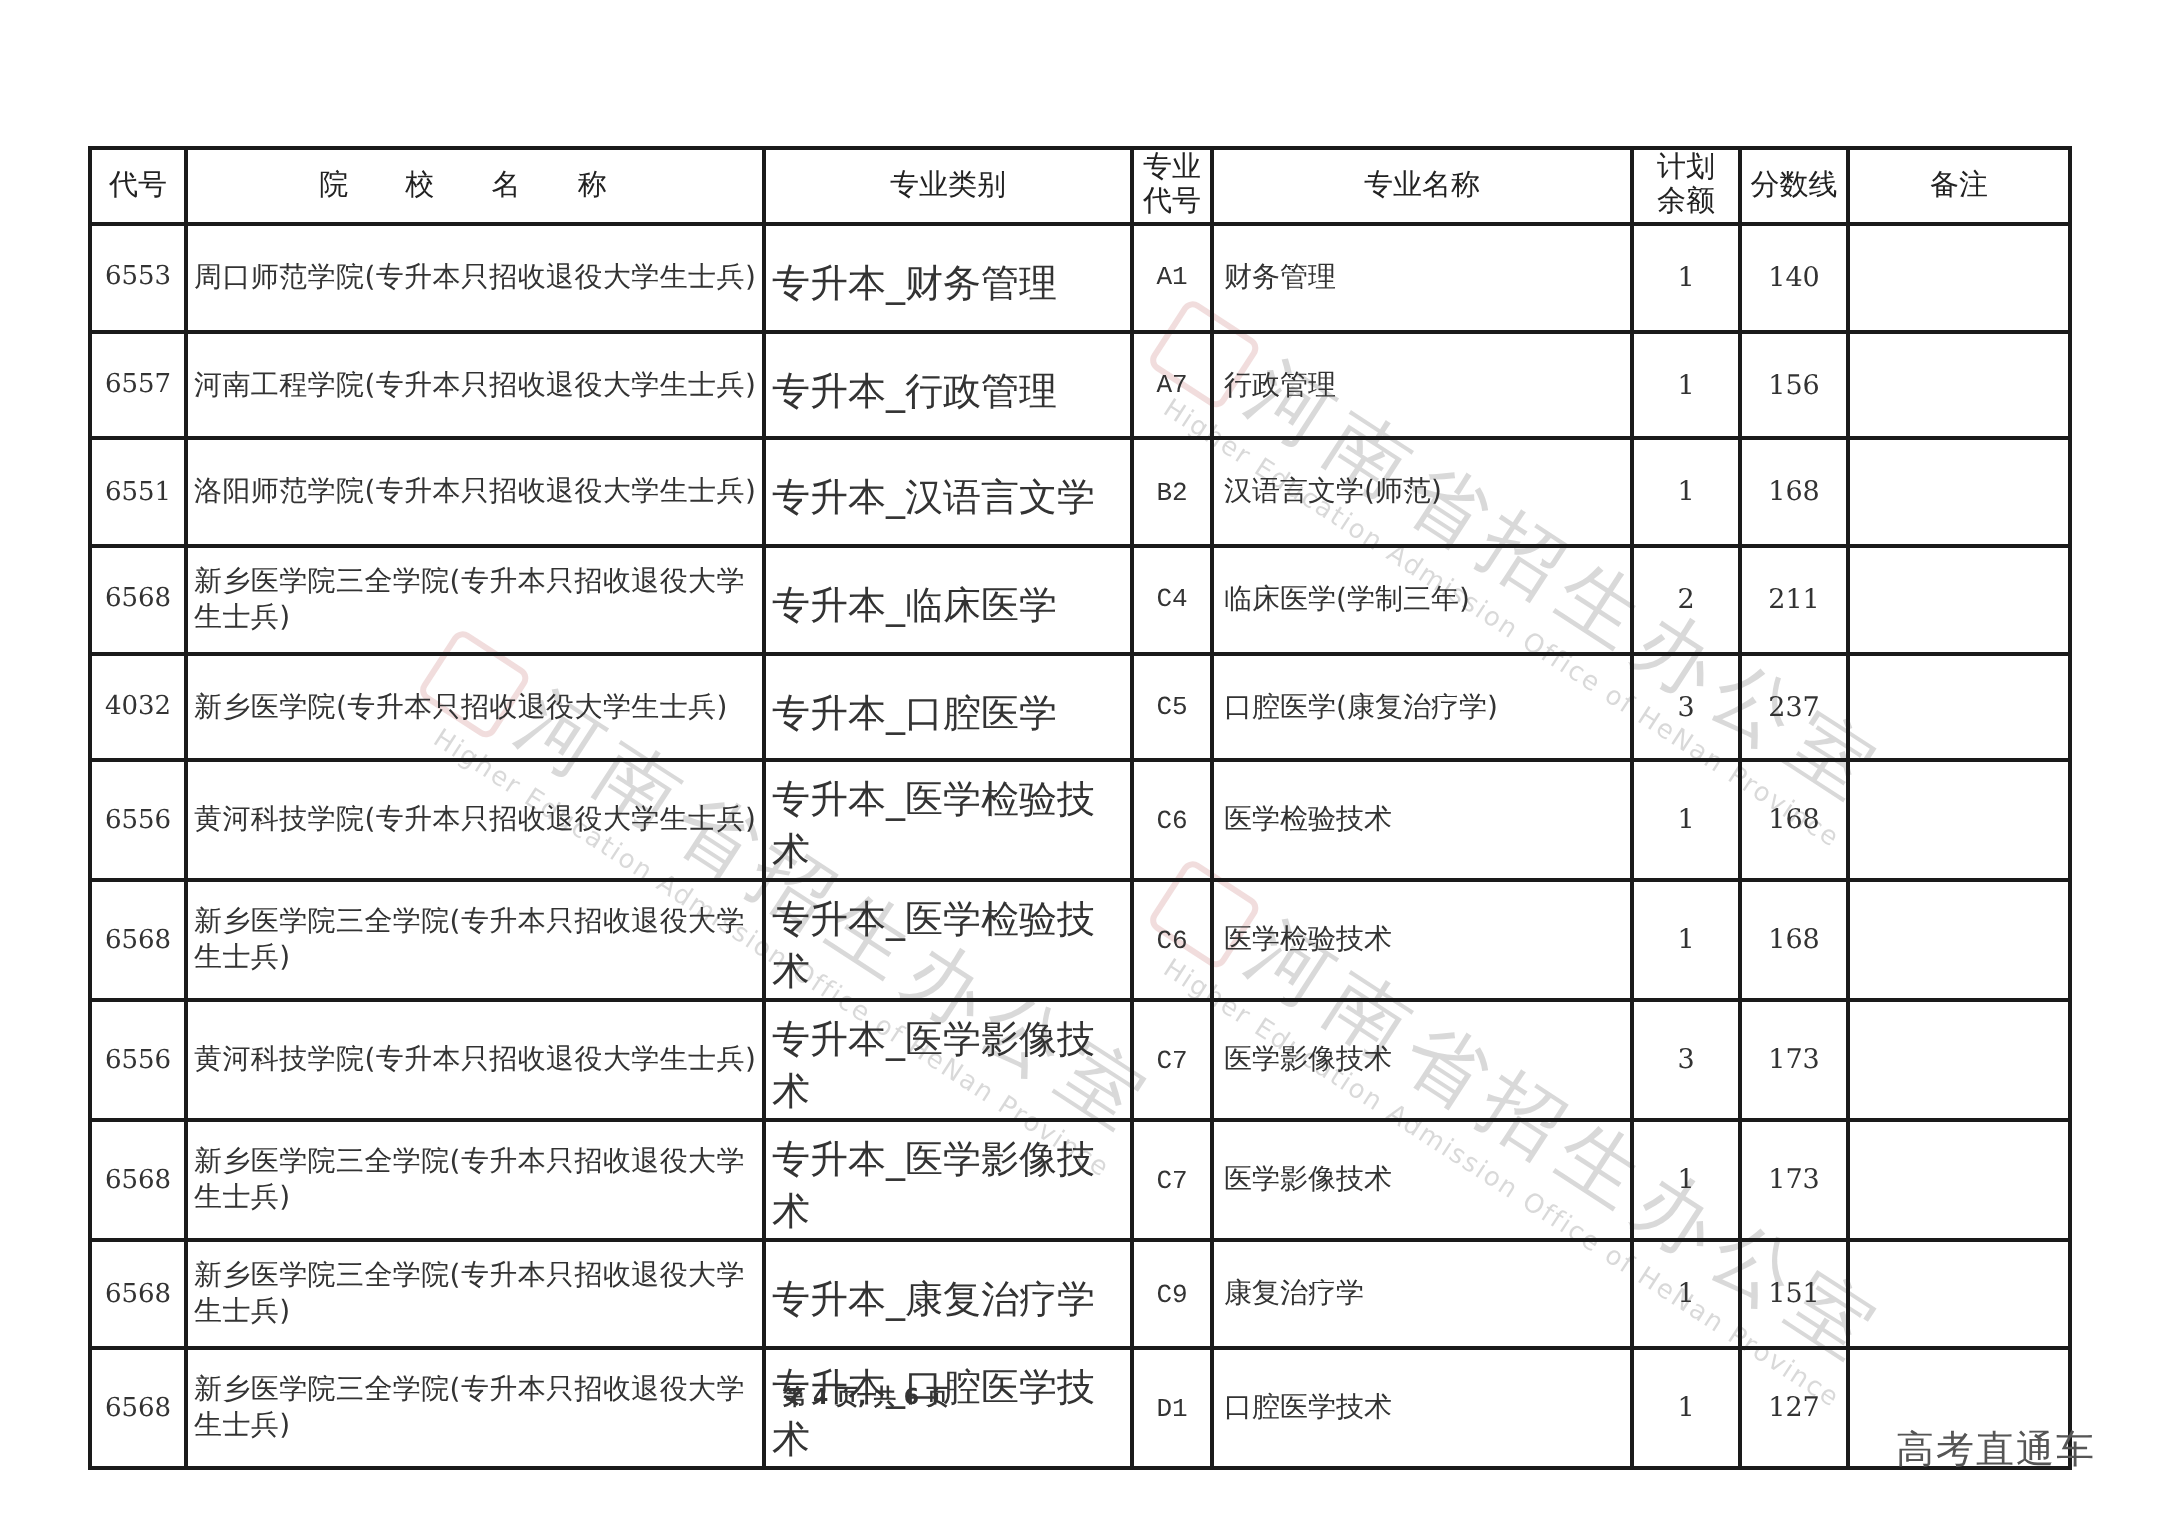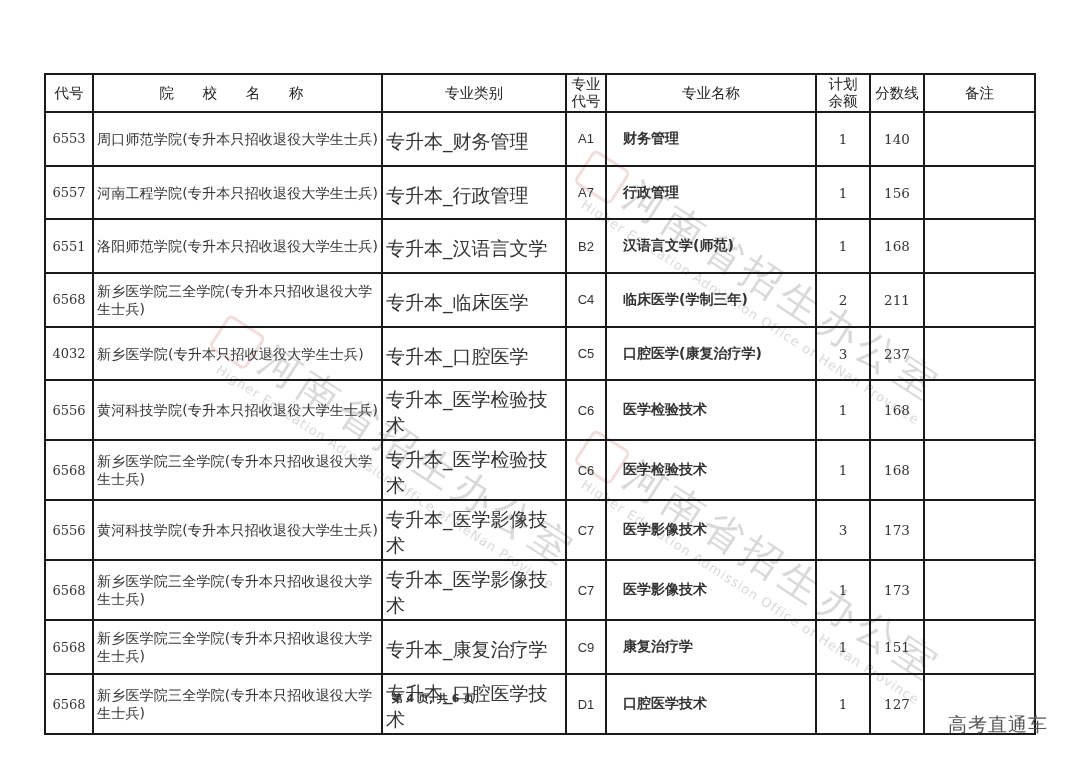--- a/index.html
+++ b/index.html
@@ -13,22 +13,22 @@
   }
   td, th {
     border:2px solid #1a1a1a; padding:0; font-size:13.5px; color:#333;
     overflow:hidden;
   }
   th { font-weight:normal; font-size:14.5px; color:#222; height:36px; text-align:center; line-height:17px; }
   tr.row td { height:45.7px; }
   .c-code { text-align:center; font-family:"DejaVu Serif", serif; font-size:13px; }
   .c-school { text-align:left; padding-left:3px; line-height:18px; font-size:14px; letter-spacing:0.2px; }
   .c-cat { text-align:left; padding-left:3px; font-size:19px; padding-top:6px;}
-  .c-mcode { text-align:center; font-family:Liberation Sans, sans-serif; font-size:13px; }
-  .c-mname { text-align:left; padding-left:16px; font-size:14px;font-weight:bold; }
+  .c-mcode { text-align:center; font-family:Liberation Mono, monospace; font-size:13px; }
+  .c-mname { text-align:left; padding-left:5px; font-size:14px; }
   .c-plan, .c-score { text-align:center; font-family:"DejaVu Serif", serif; font-size:13.5px; }
   .hdr-school { letter-spacing:12px; }
   .footer-page { position:absolute; left:0; width:866px; top:691px; text-align:center; font-size:11px; color:#333; font-weight:bold; }
   .footer-page span { display:inline-block; }
   .brand { position:absolute; right:32px; top:712px; font-size:19px; color:#555; letter-spacing:1px; }
   .watermark {
     position:absolute; pointer-events:none; color:rgba(120,120,120,0.28);
     transform:rotate(33deg); transform-origin:left top; white-space:nowrap;
   }
   .wm-cn { font-size:40px; letter-spacing:6px; }

